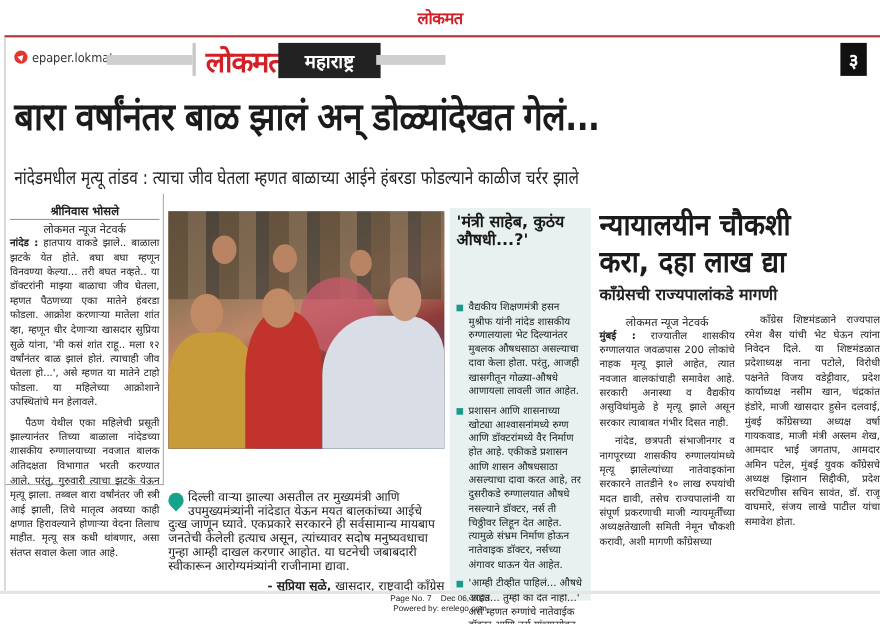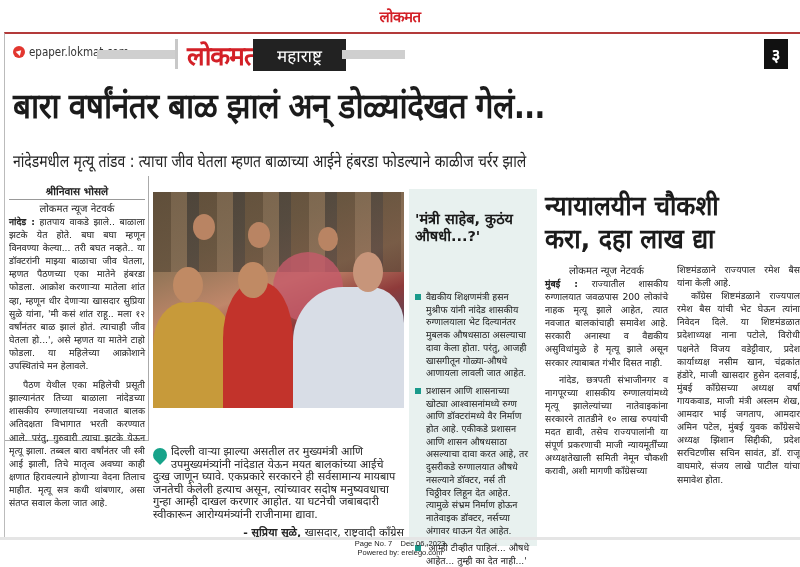--- a/index.html
+++ b/index.html
@@ -20,21 +20,21 @@
   .epaper .dot { width: 12px; height: 12px; border-radius: 50%; background: #e2362f; position: relative; }
   .epaper .dot::after { content: ""; position: absolute; left: 4px; top: 3px; border-left: 5px solid #fff;
     border-top: 3px solid transparent; border-bottom: 3px solid transparent; transform: rotate(-45deg); }
   .graybar { position: absolute; height: 9px; background: #cfcfcf; top: 14px; }
   .graybar.l { left: 92px; width: 78px; }
   .graybar.lr { left: 170px; width: 3px; height: 30px; top: 3px; background: #c8c8c8; }
   .graybar.r { left: 337px; width: 63px; }
   .masthead .brand { position: absolute; left: 182px; top: 1px; font-family: "DejaVu Serif", serif;
     font-weight: bold; font-size: 26px; color: #d32027; letter-spacing: -1px; }
   .masthead .section { position: absolute; left: 248px; top: 3px; width: 93px; height: 32px; background: #222;
-    color: #fff; font-size: 17px; font-weight: normal; display: flex; align-items: center; justify-content: center; }
+    color: #fff; font-size: 17px; font-weight: bold; display: flex; align-items: center; justify-content: center; }
   .masthead .dateline { position: absolute; left: 622px; top: 9px; font-size: 10.5px; color: #222; white-space: nowrap; }
   .masthead .pageno { position: absolute; left: 759px; top: 3px; width: 24px; height: 30px; background: #111; color: #fff;
     font-weight: bold; font-size: 17px; display: flex; align-items: center; justify-content: center; }
 
   
   .headline { position: absolute; left: 8px; top: 47px; font-family: "DejaVu Sans Condensed", "DejaVu Sans", sans-serif;
     font-weight: bold; font-size: 35px; letter-spacing: -0.5px; color: #1b1b1b; white-space: nowrap; transform: scaleX(0.9); transform-origin: left; }
   .subhead { position: absolute; left: 8px; top: 115px; font-size: 17px; color: #222; white-space: nowrap; transform: scaleX(0.82); transform-origin: left; }
 
   
@@ -58,21 +58,21 @@
   .photo .face { position: absolute; border-radius: 50%; background: #b98463; }
 
   .caption { position: absolute; left: 148px; top: 376px; width: 251px; font-size: 8.7px; line-height: 12px; font-weight: bold; color: #222; }
   .caption .credit { float: right; }
   .quote { position: absolute; left: 148px; top: 412px; width: 251px; font-size: 11px; line-height: 12.5px; color: #222; }
   .quote .qmark { float: left; width: 14px; height: 14px; border-radius: 50% 50% 50% 0; background: #17a38a; margin: 2px 4px 0 0; transform: rotate(-45deg); }
   .quote .qtext { text-indent: 0; }
   .quote .sig { text-align: right; margin-top: 6px; }
   .quote .sig b { font-weight: bold; }
 
-  .sidebar { position: absolute; left: 404px; top: 155px; width: 128px; height: 357px; background: #e8f1ef; padding: 22px 6px; }
+  .sidebar { position: absolute; left: 404px; top: 155px; width: 128px; height: 357px; background: #e8f1ef; padding: 5px 6px; }
   .sidebar h3 { font-size: 14.5px; line-height: 17px; font-weight: bold; color: #1a1a1a; margin-bottom: 4px; }
   .sidebar ul { list-style: none; margin-top: 46px; }
   .sidebar li { position: relative; padding-left: 11px; font-size: 9.2px; line-height: 12.7px; color: #222; margin-bottom: 5px; }
   .sidebar li::before { content: ""; position: absolute; left: 0; top: 3px; width: 6px; height: 6px; background: #1a9a8b; }
 
   .col-right { position: absolute; left: 540px; top: 155px; width: 256px; }
   .rhead { font-size: 27px; line-height: 33px; font-weight: bold; color: #1b1b1b; white-space: nowrap; transform: scaleX(0.92); transform-origin: left; }
   .rsub { font-size: 14.5px; font-weight: bold; color: #222; margin-top: 2px; white-space: nowrap; }
   .rcols { display: flex; gap: 9px; margin-top: 8px; }
   .rcol { width: 123px; }
@@ -138,28 +138,28 @@
     <ul>
       <li>वैद्यकीय शिक्षणमंत्री हसन मुश्रीफ यांनी नांदेड शासकीय रुग्णालयाला भेट दिल्यानंतर मुबलक औषधसाठा असल्याचा दावा केला होता. परंतु, आजही खासगीतून गोळ्या-औषधे आणायला लावली जात आहेत.</li>
       <li>प्रशासन आणि शासनाच्या खोट्या आश्वासनांमध्ये रुग्ण आणि डॉक्टरांमध्ये वैर निर्माण होत आहे. एकीकडे प्रशासन आणि शासन औषधसाठा असल्याचा दावा करत आहे, तर दुसरीकडे रुग्णालयात औषधे नसल्याने डॉक्टर, नर्स ती चिठ्ठीवर लिहून देत आहेत. त्यामुळे संभ्रम निर्माण होऊन नातेवाइक डॉक्टर, नर्सच्या अंगावर धाऊन येत आहेत.</li>
       <li>'आम्ही टीव्हीत पाहिलं... औषधे आहेत... तुम्ही का देत नाही...' असे म्हणत रुग्णांचे नातेवाईक डॉक्टर आणि नर्स यांच्यासोबत वाद घालत आहेत.</li>
     </ul>
   </div>
 
   <div class="col-right">
     <div class="rhead">न्यायालयीन चौकशी</div>
     <div class="rhead">करा, दहा लाख द्या</div>
+    <div class="rsub">काँग्रेसची राज्यपालांकडे मागणी</div>
     <div class="rcols">
       <div class="rcol">
         <div class="network">लोकमत न्यूज नेटवर्क</div>
         <p class="body-text"><b>मुंबई :</b> <span>राज्यातील शासकीय रुग्णालयात जवळपास 200 लोकांचे नाहक मृत्यू झाले आहेत, त्यात नवजात बालकांचाही समावेश आहे. सरकारी अनास्था व वैद्यकीय असुविधांमुळे हे मृत्यू झाले असून सरकार त्याबाबत गंभीर दिसत नाही.</span></p>
         <p class="body-text indent" style="margin-top:4px">नांदेड, छत्रपती संभाजीनगर व नागपूरच्या शासकीय रुग्णालयांमध्ये मृत्यू झालेल्यांच्या नातेवाइकांना सरकारने तातडीने १० लाख रुपयांची मदत द्यावी, तसेच राज्यपालांनी या संपूर्ण प्रकरणाची माजी न्यायमूर्तींच्या अध्यक्षतेखाली समिती नेमून चौकशी करावी, अशी मागणी काँग्रेसच्या</p>
       </div>
       <div class="rcol">
-        <p class="body-text">शिष्टमंडळाने राज्यपाल रमेश बैस यांना केली आहे.</p>
         <p class="body-text indent">काँग्रेस शिष्टमंडळाने राज्यपाल रमेश बैस यांची भेट घेऊन त्यांना निवेदन दिले. या शिष्टमंडळात प्रदेशाध्यक्ष नाना पटोले, विरोधी पक्षनेते विजय वडेट्टीवार, प्रदेश कार्याध्यक्ष नसीम खान, चंद्रकांत हंडोरे, माजी खासदार हुसेन दलवाई, मुंबई काँग्रेसच्या अध्यक्ष वर्षा गायकवाड, माजी मंत्री अस्लम शेख, आमदार भाई जगताप, आमदार अमिन पटेल, मुंबई युवक काँग्रेसचे अध्यक्ष झिशान सिद्दीकी, प्रदेश सरचिटणीस सचिन सावंत, डॉ. राजू वाघमारे, संजय लाखे पाटील यांचा समावेश होता.</p>
       </div>
     </div>
   </div>
 </div>
 
 <div class="footer-rule"></div>
 <div class="footer">
   <div style="white-space:pre;">Page No. 7    Dec 06, 2023</div>
   <div>Powered by: erelego.com</div>

